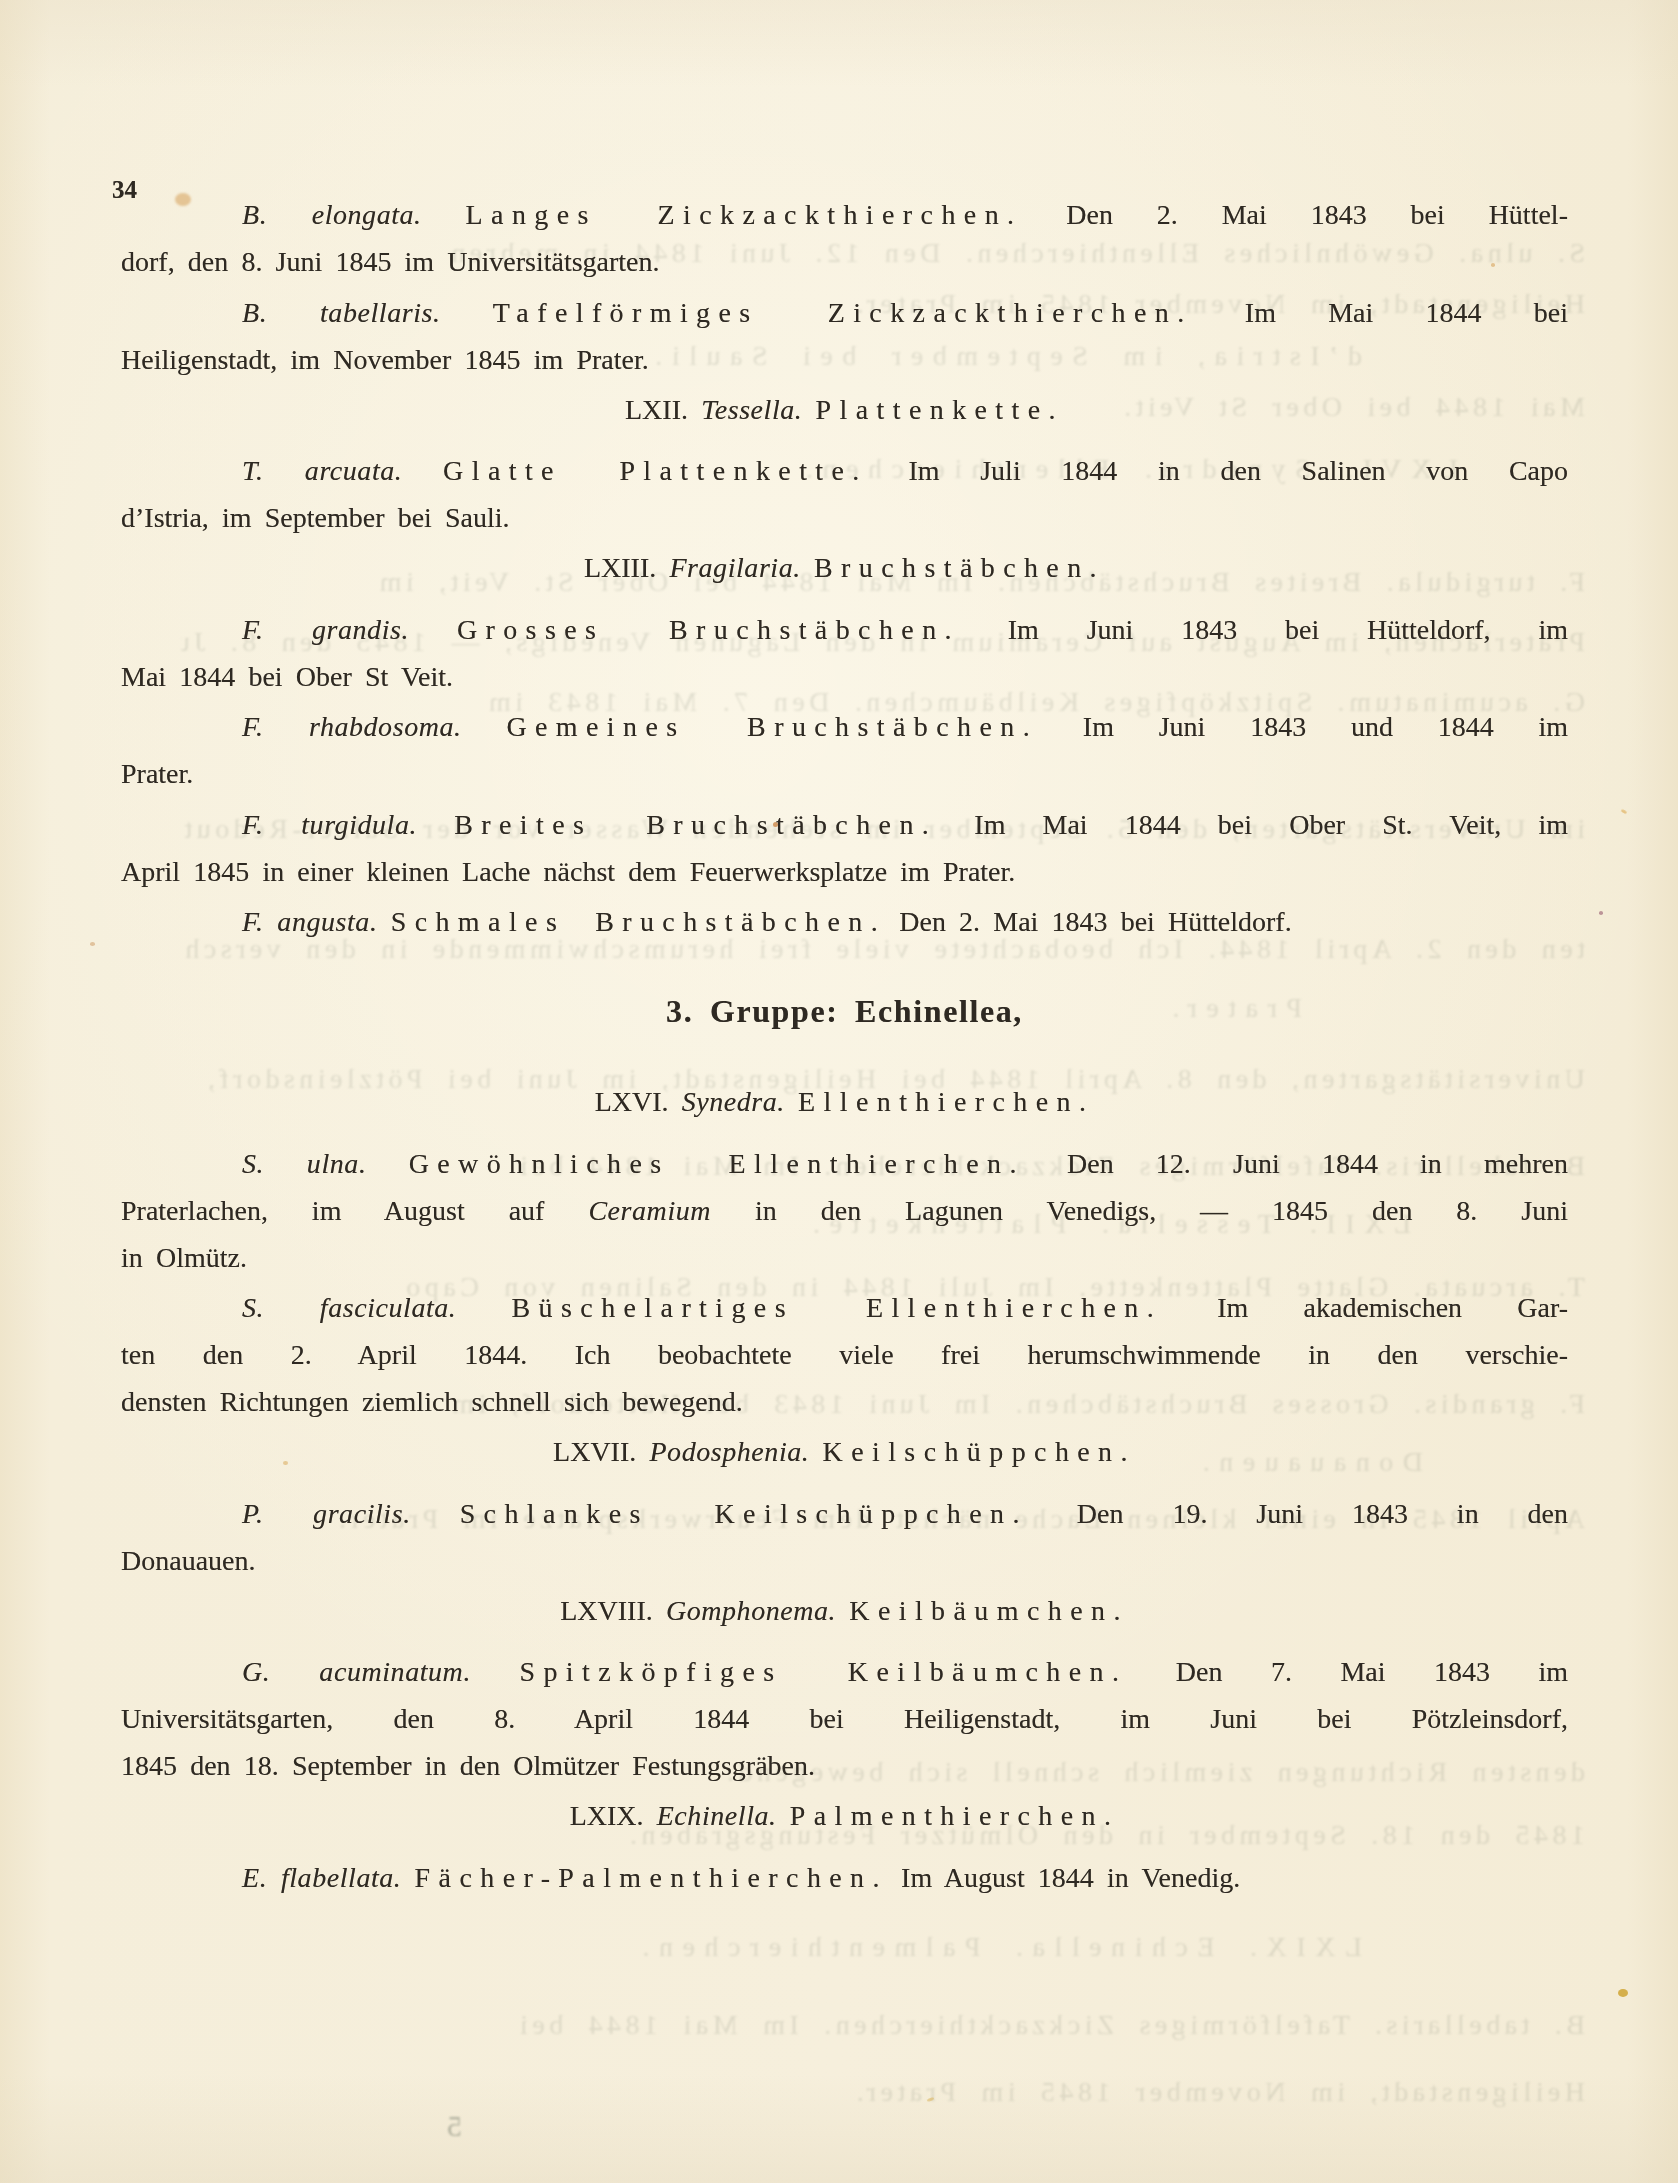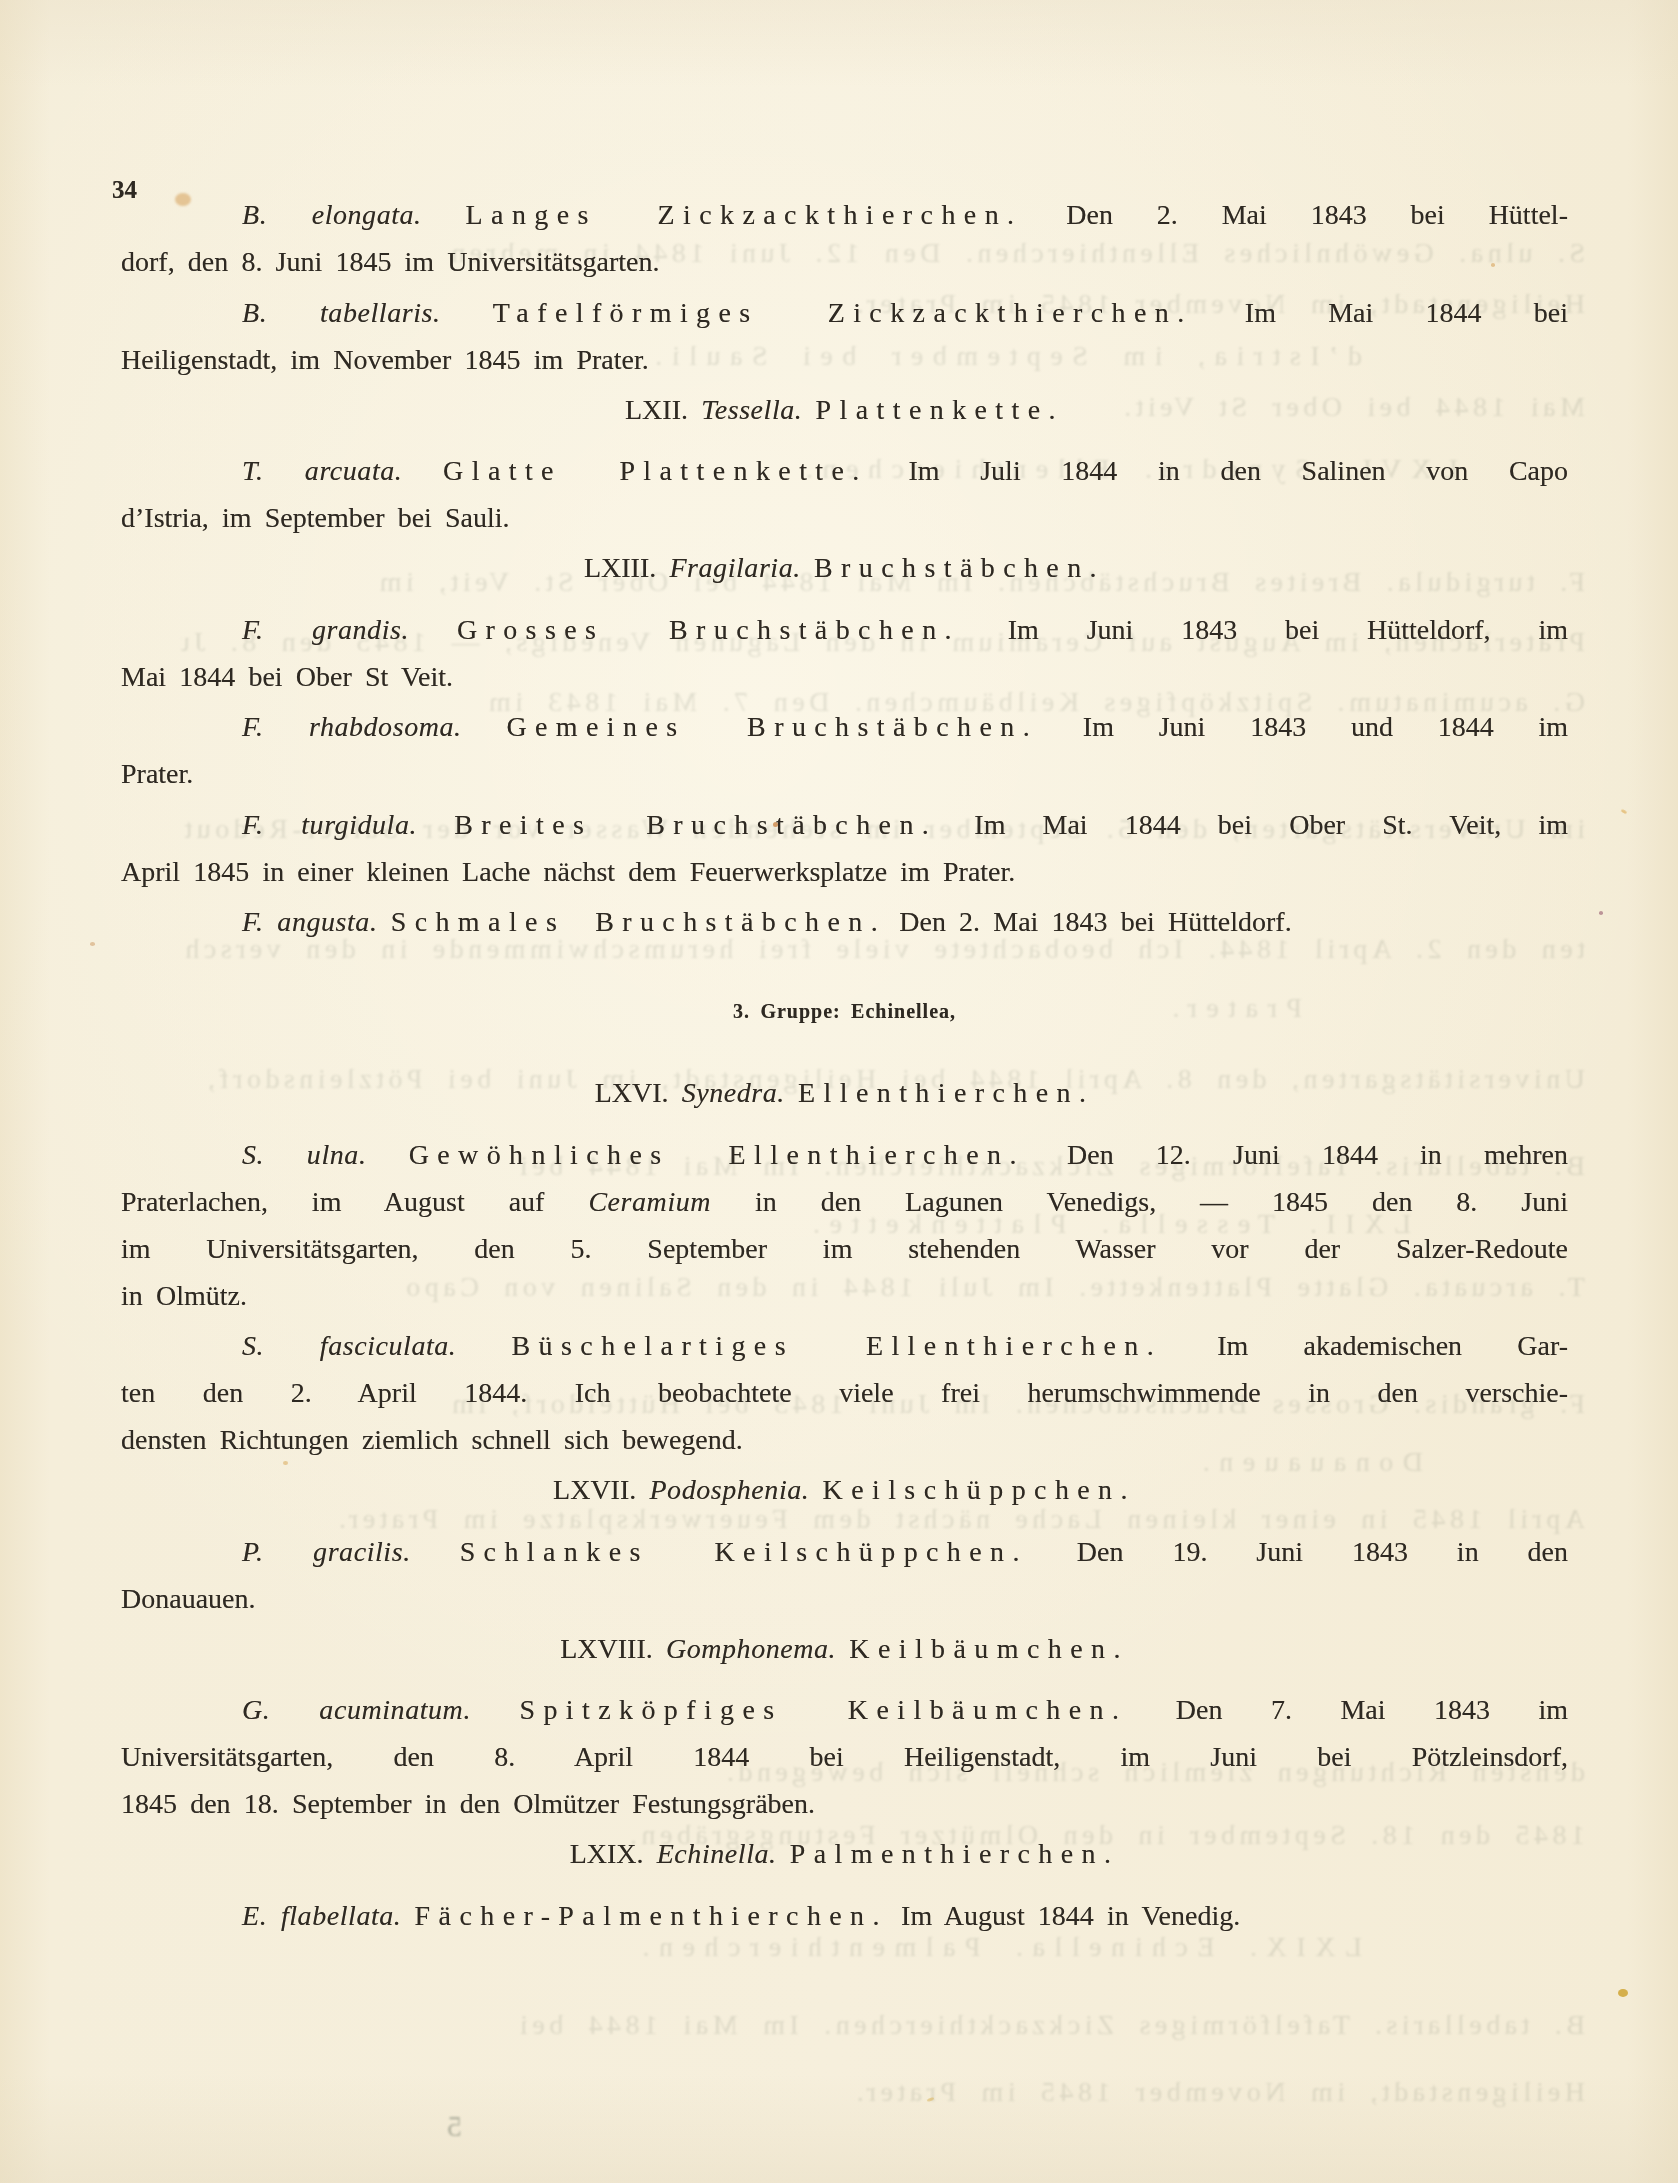--- a/index.html
+++ b/index.html
@@ -23,22 +23,22 @@
   .ghost-line.g-sp{letter-spacing:.34em;}
   .ghost-sig{position:absolute;transform:scaleX(-1);color:rgba(116,124,108,.5);
     font-size:30px;filter:blur(1.2px);}
   
   .content{position:absolute;left:121px;top:191px;width:1447px;z-index:3;
     font-size:28px;line-height:47px;color:#2e2922;
     text-shadow:0 0 0.6px rgba(46,41,34,.45);text-rendering:optimizeLegibility;}
   .block{margin:0;}
   .species+.species{margin-top:3.6px;}
   .genus-heading{margin-top:3px;margin-bottom:14.5px;text-align:center;}
-  .group-heading{margin-top:43px;margin-bottom:34px;text-align:center;
-    font-weight:700;font-size:20px;letter-spacing:.05em;}
+  .group-heading{margin-top:43px;margin-bottom:43px;text-align:center;
+    font-weight:700;font-size:32px;letter-spacing:.05em;}
   .line{display:block;text-align:justify;text-align-last:justify;
     word-spacing:.22em;white-space:nowrap;}
   .line.last{text-align-last:left;}
   .genus-heading .line,.group-heading .line{text-align:center;text-align-last:center;white-space:nowrap;}
   .species .line.first{text-indent:121px;}
   .seg-i{font-style:italic;letter-spacing:.02em;}
   .seg-g{letter-spacing:.30em;word-spacing:.52em;}
   .seg-b{font-weight:700;}
   .page-number{position:absolute;left:112px;top:176px;z-index:3;
     font-size:25px;font-weight:700;color:#2e2922;
@@ -126,21 +126,20 @@
     </div>
     <div class="block group-heading">
       <div class="line last"><span class="seg-b">3. Gruppe: Echinellea,</span></div>
     </div>
     <div class="block genus-heading">
       <div class="line last"><span class="seg-n">LXVI. </span><span class="seg-i">Synedra.</span><span class="seg-n"> </span><span class="seg-g">Ellenthierchen.</span></div>
     </div>
     <div class="block species">
       <div class="line first"><span class="seg-i">S. ulna.</span><span class="seg-n"> </span><span class="seg-g">Gewöhnliches Ellenthierchen.</span><span class="seg-n"> Den 12. Juni 1844 in mehren</span></div>
       <div class="line"><span class="seg-n">Praterlachen, im August auf </span><span class="seg-i">Ceramium</span><span class="seg-n"> in den Lagunen Venedigs, — 1845 den 8. Juni</span></div>
-      <div class="line"><span class="seg-n">im Universitätsgarten, den 5. September im stehenden Wasser vor der Salzer-Redoute</span></div>
       <div class="line last"><span class="seg-n">in Olmütz.</span></div>
     </div>
     <div class="block species">
       <div class="line first"><span class="seg-i">S. fasciculata.</span><span class="seg-n"> </span><span class="seg-g">Büschelartiges Ellenthierchen.</span><span class="seg-n"> Im akademischen Gar-</span></div>
       <div class="line"><span class="seg-n">ten den 2. April 1844. Ich beobachtete viele frei herumschwimmende in den verschie-</span></div>
       <div class="line last"><span class="seg-n">densten Richtungen ziemlich schnell sich bewegend.</span></div>
     </div>
     <div class="block genus-heading">
       <div class="line last"><span class="seg-n">LXVII. </span><span class="seg-i">Podosphenia.</span><span class="seg-n"> </span><span class="seg-g">Keilschüppchen.</span></div>
     </div>

